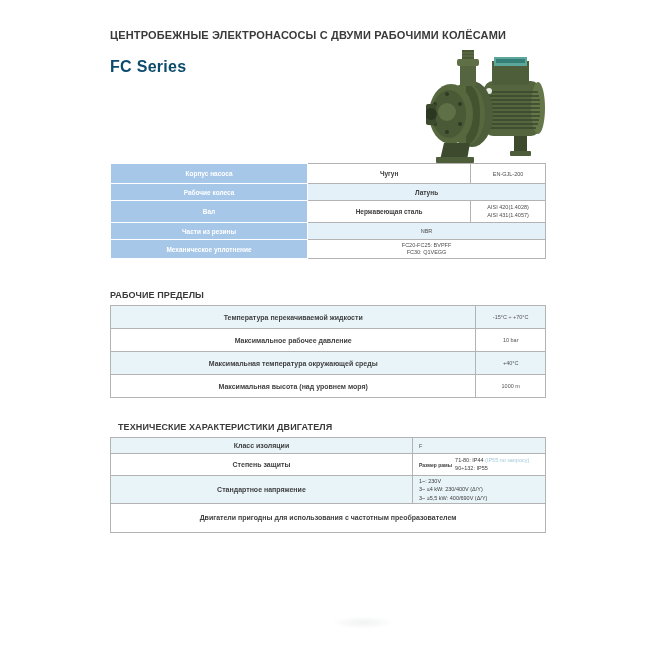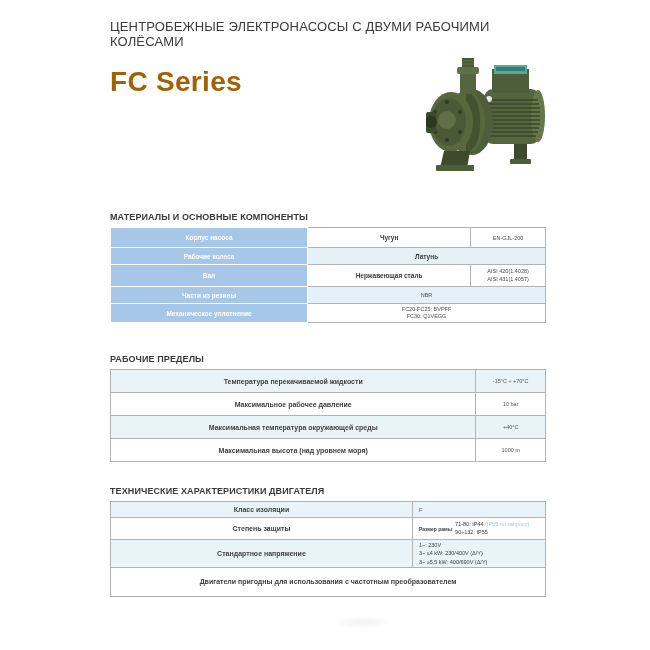--- a/index.html
+++ b/index.html
@@ -2,31 +2,31 @@
 <html><head>
 <meta charset="utf-8">
 <style>
   html,body{margin:0;padding:0;}
   body{
     width:650px;height:650px;background:#ffffff;position:relative;
     font-family:"Liberation Sans", sans-serif;color:#3a3a3a;overflow:hidden;
   }
   .content{position:absolute;left:110px;top:0;width:436px;}
 
-  .top-title{margin-top:19px;font-size:13px;font-weight:normal;color:#3a3a3a;letter-spacing:.15px;}
+  .top-title{margin-top:29px;font-size:11px;font-weight:bold;color:#3a3a3a;letter-spacing:.15px;}
 
   .hero{position:relative;height:100px;}
-  .series{margin-top:17px;font-size:28px;font-weight:bold;color:#a16207;letter-spacing:.3px;}
+  .series{margin-top:17px;font-size:16px;font-weight:bold;color:#0c4a6e;letter-spacing:.3px;}
   .freq{margin-top:2px;font-size:15px;font-weight:bold;color:#6d6e71;}
   .pump-wrap{position:absolute;right:-4px;top:-10px;width:124px;height:118px;}
 
   .sec-head{font-size:9px;font-weight:bold;color:#3a3a3a;letter-spacing:.1px;}
   .sec1{margin-top:46px;}
   .sec2{margin-top:31px;}
-  .sec3{margin-top:24px;}
+  .sec3{margin-top:24px;margin-left:8px;}
 
   table{width:100%;border-collapse:collapse;table-layout:fixed;margin-top:5px;}
   td{padding:1px 2px;vertical-align:middle;}
 
   
   .mat td.blue{background:#a6c7e8;color:#ffffff;font-weight:bold;font-size:6.5px;
                text-align:center;border:1.5px solid #ffffff;}
   .mat td.val{border:1px solid #b3b3b3;background:#ffffff;text-align:center;
               font-size:6.5px;color:#3c3c3c;}
   .mat td.val.b{font-weight:bold;}
@@ -114,21 +114,20 @@
 
         <rect x="0" y="56" width="10" height="21" rx="2" fill="#3d4a2e"></rect>
         <circle cx="5" cy="66" r="6" fill="#2c3721"></circle>
 
         <polygon points="18,95 44,95 41,112 14,112" fill="#3d4a2e"></polygon>
         <rect x="10" y="109" width="38" height="6" rx="1" fill="#4e5e3a"></rect>
       </svg>
     </div>
   </div>
 
-  <div class="sec-head sec1">МАТЕРИАЛЫ И ОСНОВНЫЕ КОМПОНЕНТЫ</div>
   <table class="mat">
     <colgroup>
         <col style="width:45.3%">
         <col style="width:37.5%">
         <col style="width:17.2%">
       </colgroup>
     <tbody>
         <tr class="r20">
       <td class="blue">Корпус насоса</td>
       <td class="val b">Чугун</td>

